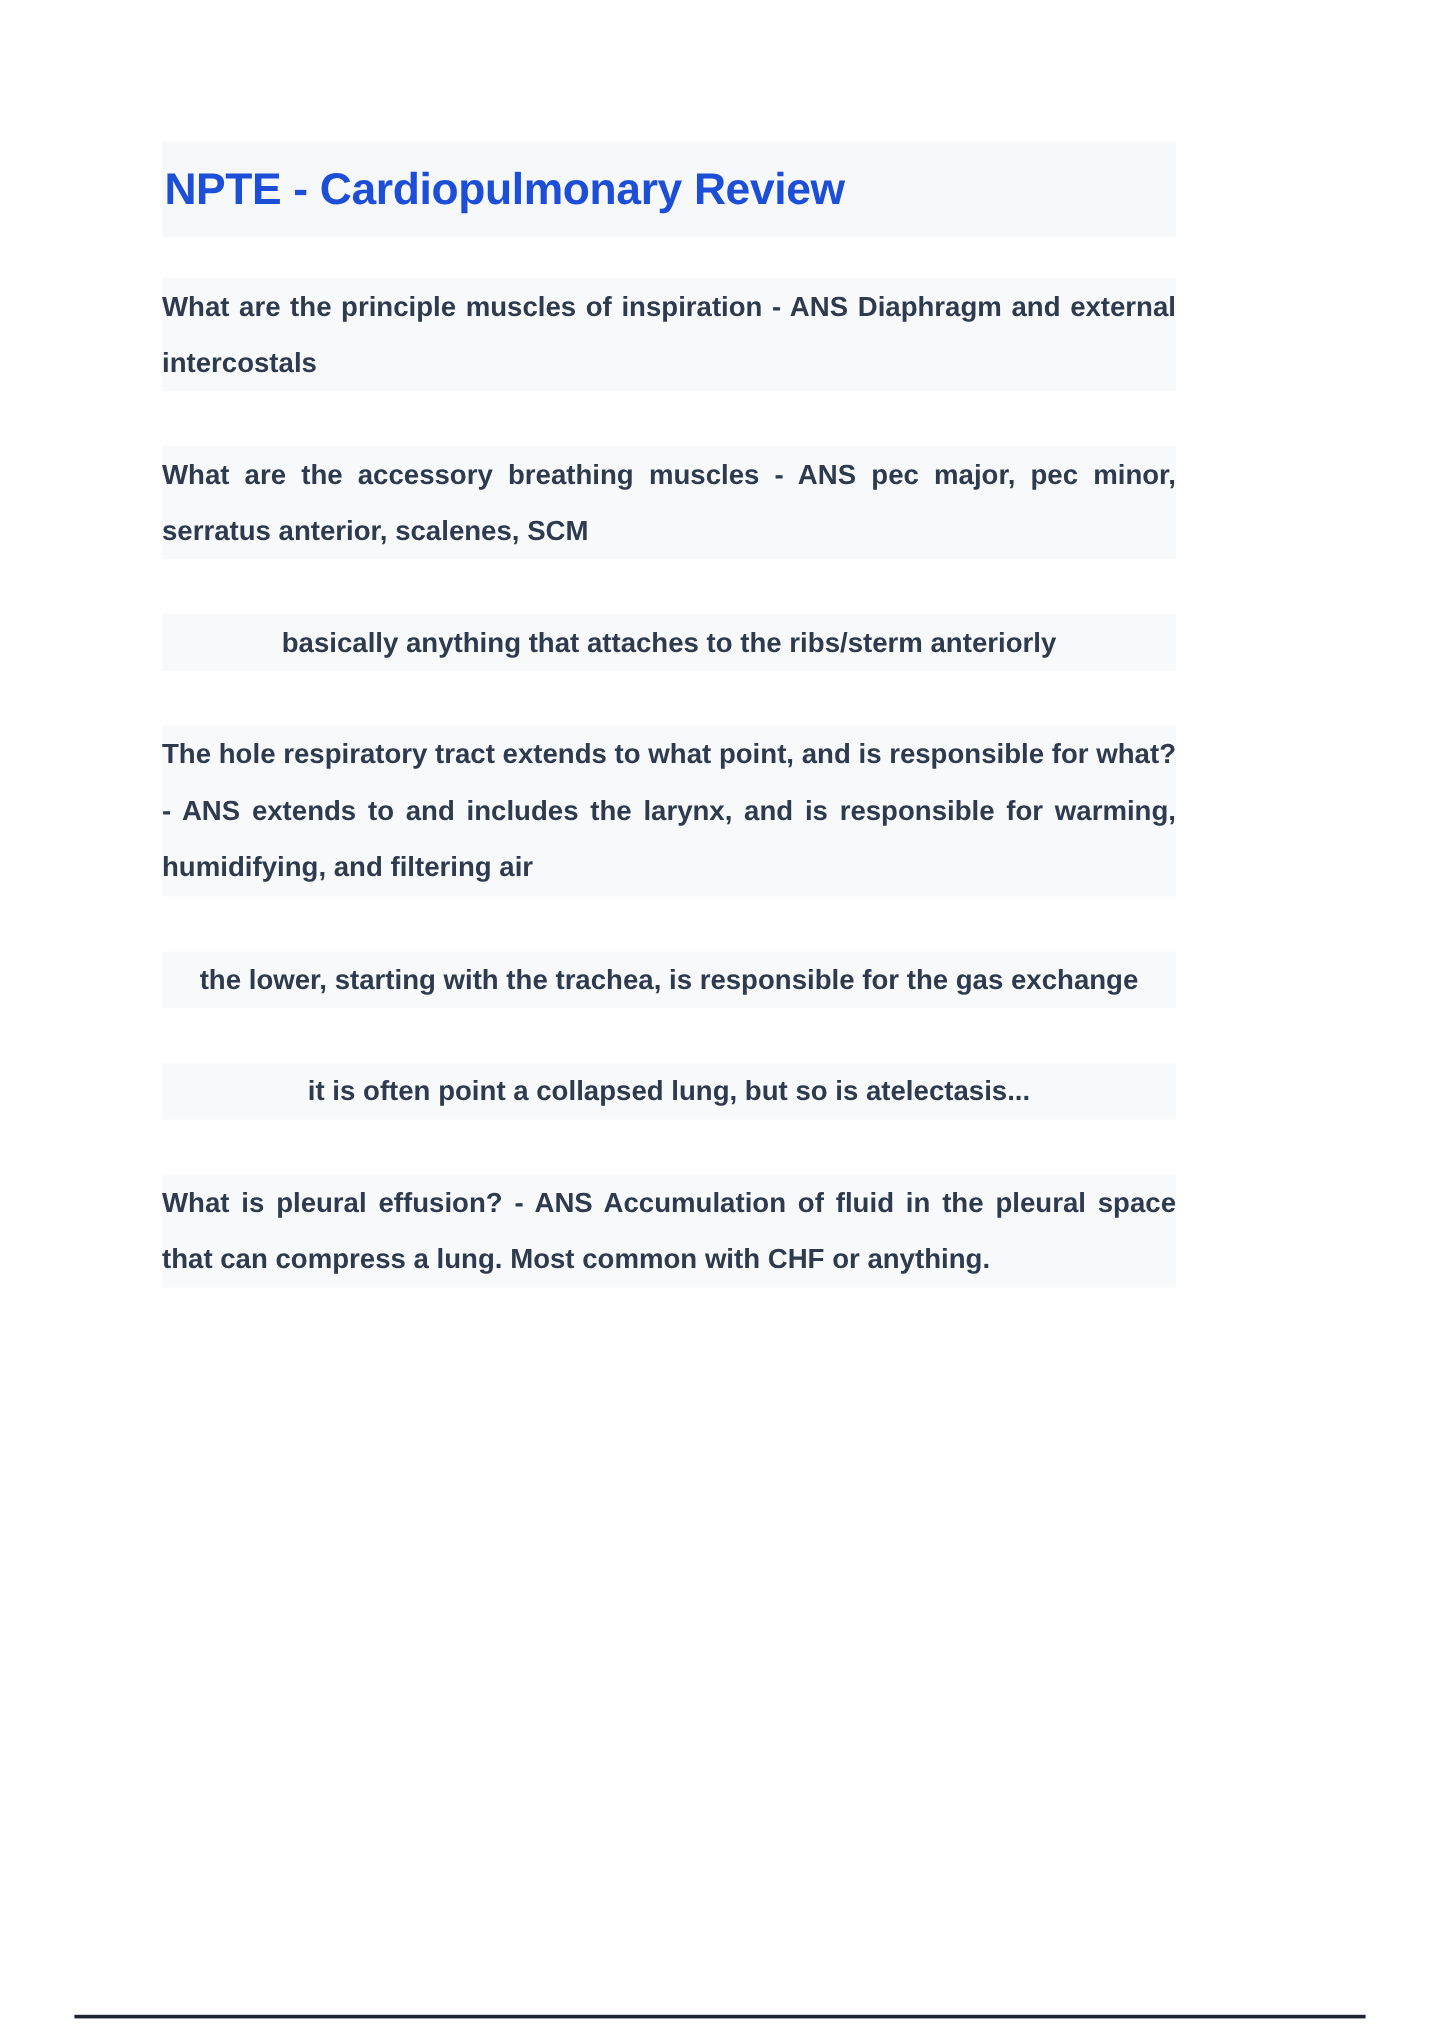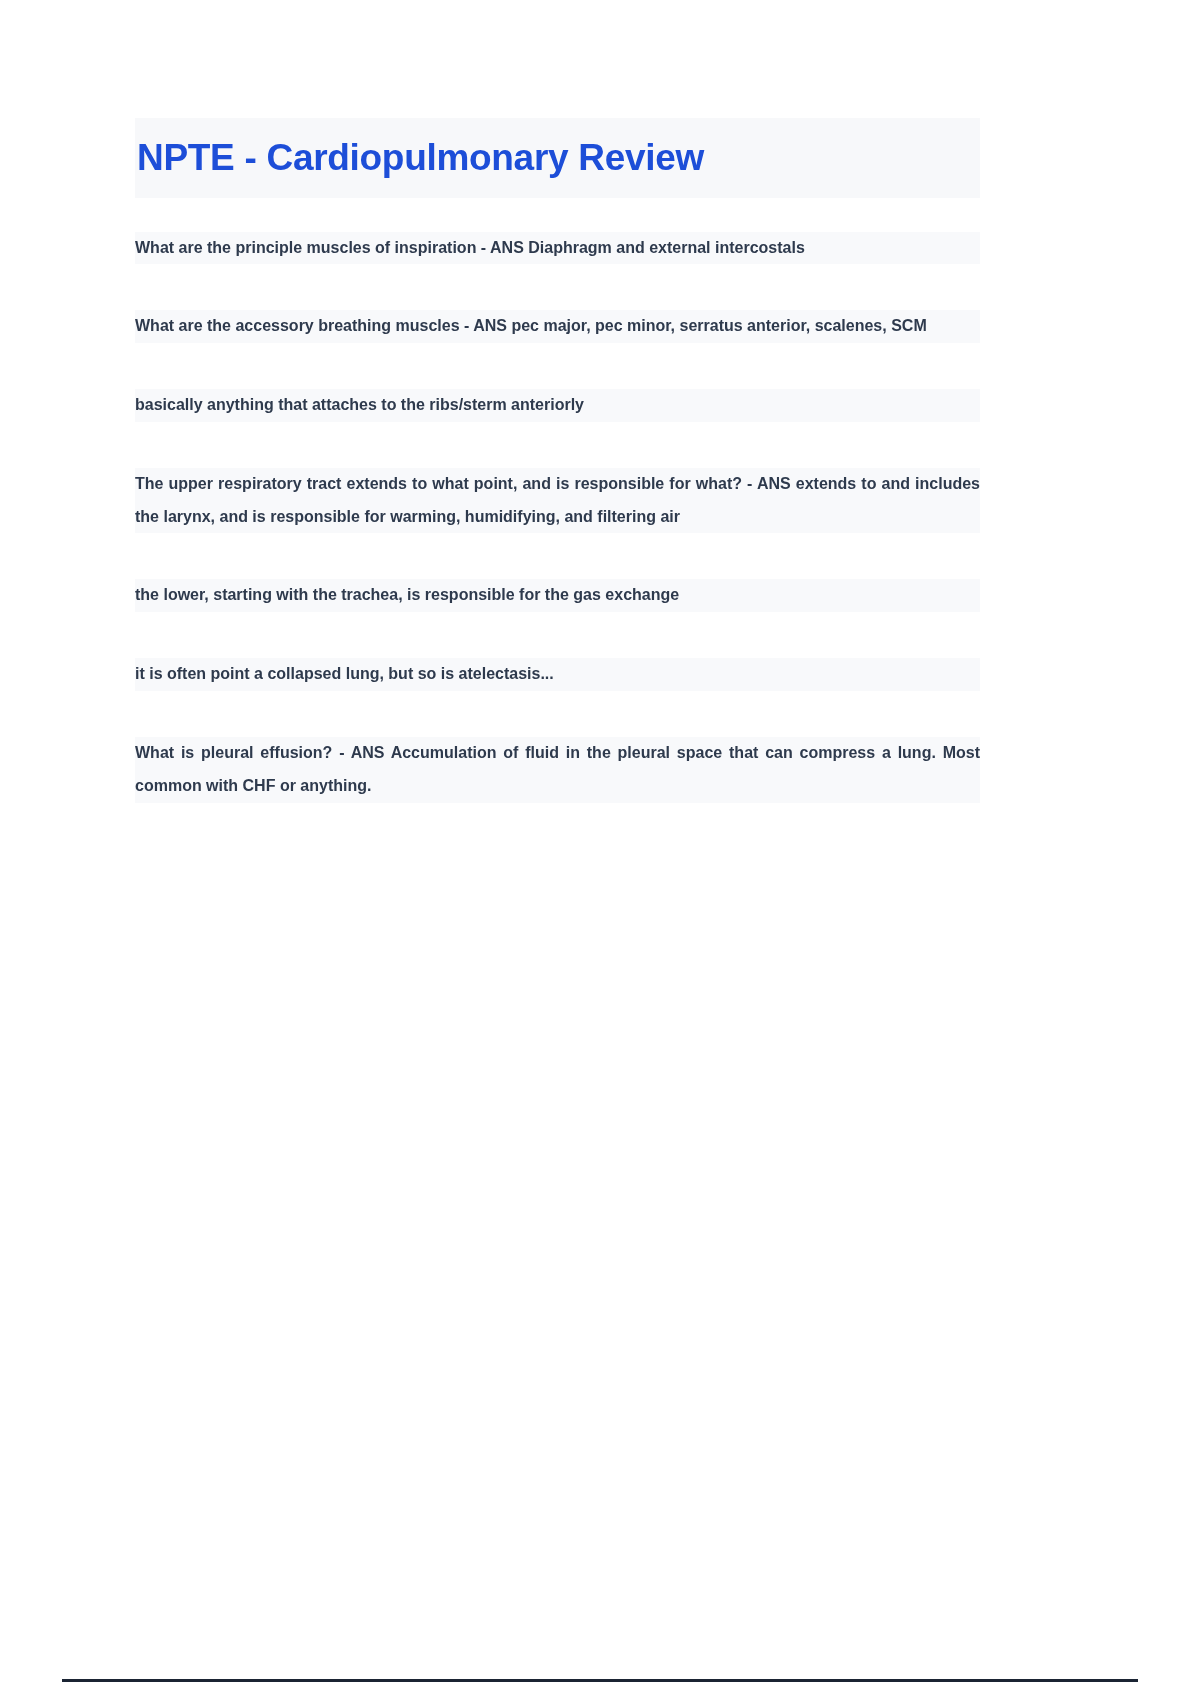--- a/index.html
+++ b/index.html
@@ -37,31 +37,31 @@
     letter-spacing: -0.3px;
     line-height: 1.5;
     background: #f7f8fa;
     padding: 12px 0 12px 2px;
     margin: 0 0 34px 0;
   }
   .block {
     margin-bottom: 46px;
   }
   .para {
-    font-size: 16px;
+    font-size: 23px;
     font-weight: bold;
     line-height: 2.05;
     color: #2e3a4d;
     text-align: justify;
     background: #f8f9fb;
     margin: 0;
     padding: 0;
   }
   .para.single {
-    text-align: left;
+    text-align: center;
   }
   .bottom-rule {
     position: absolute;
     left: 62px;
     bottom: 18px;
     width: 1076px;
     height: 3px;
     background: #1b2433;
   }
 </style>
@@ -80,21 +80,21 @@
 
     <div class="block">
       <p class="para">What are the accessory breathing muscles -  ANS pec major, pec minor, serratus anterior, scalenes, SCM</p>
     </div>
 
     <div class="block">
       <p class="para single">basically anything that attaches to the ribs/sterm anteriorly</p>
     </div>
 
     <div class="block">
-      <p class="para">The upper respiratory tract extends to what point, and is responsible for what? -  ANS extends to and includes the larynx, and is responsible for warming, humidifying, and filtering air</p>
+      <p class="para">The hole respiratory tract extends to what point, and is responsible for what? -  ANS extends to and includes the larynx, and is responsible for warming, humidifying, and filtering air</p>
     </div>
 
     <div class="block">
       <p class="para single">the lower, starting with the trachea, is responsible for the gas exchange</p>
     </div>
 
 
     <div class="block">
       <p class="para single">it is often point a collapsed lung, but so is atelectasis...</p>
     </div>

